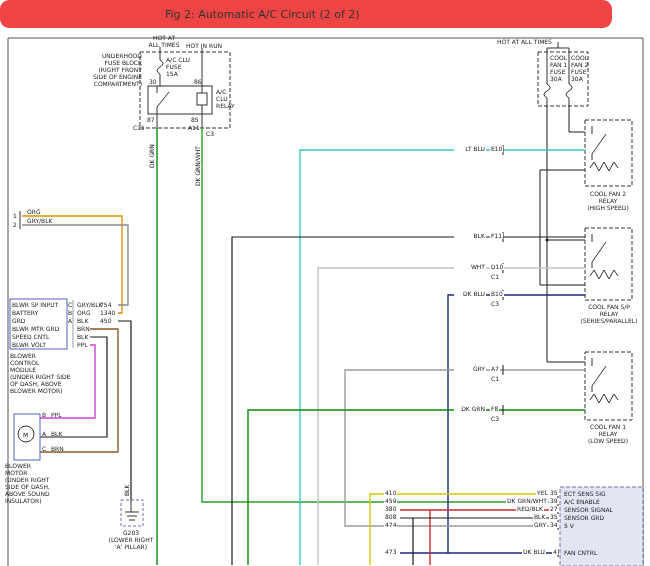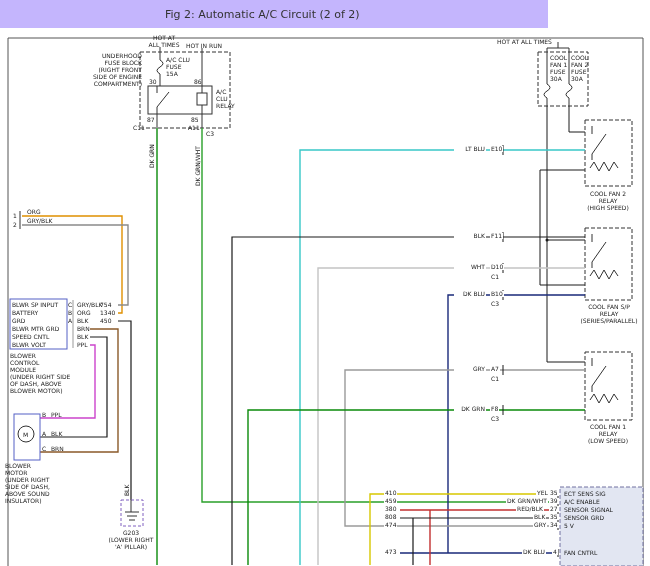--- a/index.html
+++ b/index.html
@@ -1,19 +1,19 @@
 <!DOCTYPE html>
 <html><head>
 <meta charset="utf-8">
 <style>
   * { box-sizing: border-box; }
   html,body { margin:0; padding:0; background:#ffffff; }
   .page { position:relative; width:650px; height:566px; overflow:hidden; background:#ffffff;
           font-family:"DejaVu Sans", sans-serif; }
-  .header { position:absolute; left:0; top:0; width:548px; height:28px; background:#c4b5fd; }
+  .header { position:absolute; left:0; top:0; width:612px; height:28px; background:#ef4444;border-radius:9px; }
   .header .title { position:absolute; left:165px; top:8px; font-size:11px; color:#333; white-space:pre; }
   .t { position:absolute; font-size:6px; line-height:7px; color:#1a1a1a; white-space:pre-line; }
   .r { text-align:right; }
   .c { text-align:center; }
   .bgw { background:#ffffff; padding:0 1px; line-height:6px; }
   .vt { transform: rotate(-90deg); transform-origin: 0 0; white-space:nowrap; }
   svg.wires { position:absolute; left:0; top:0; pointer-events:none; }
 </style>
 </head>
 <body>

